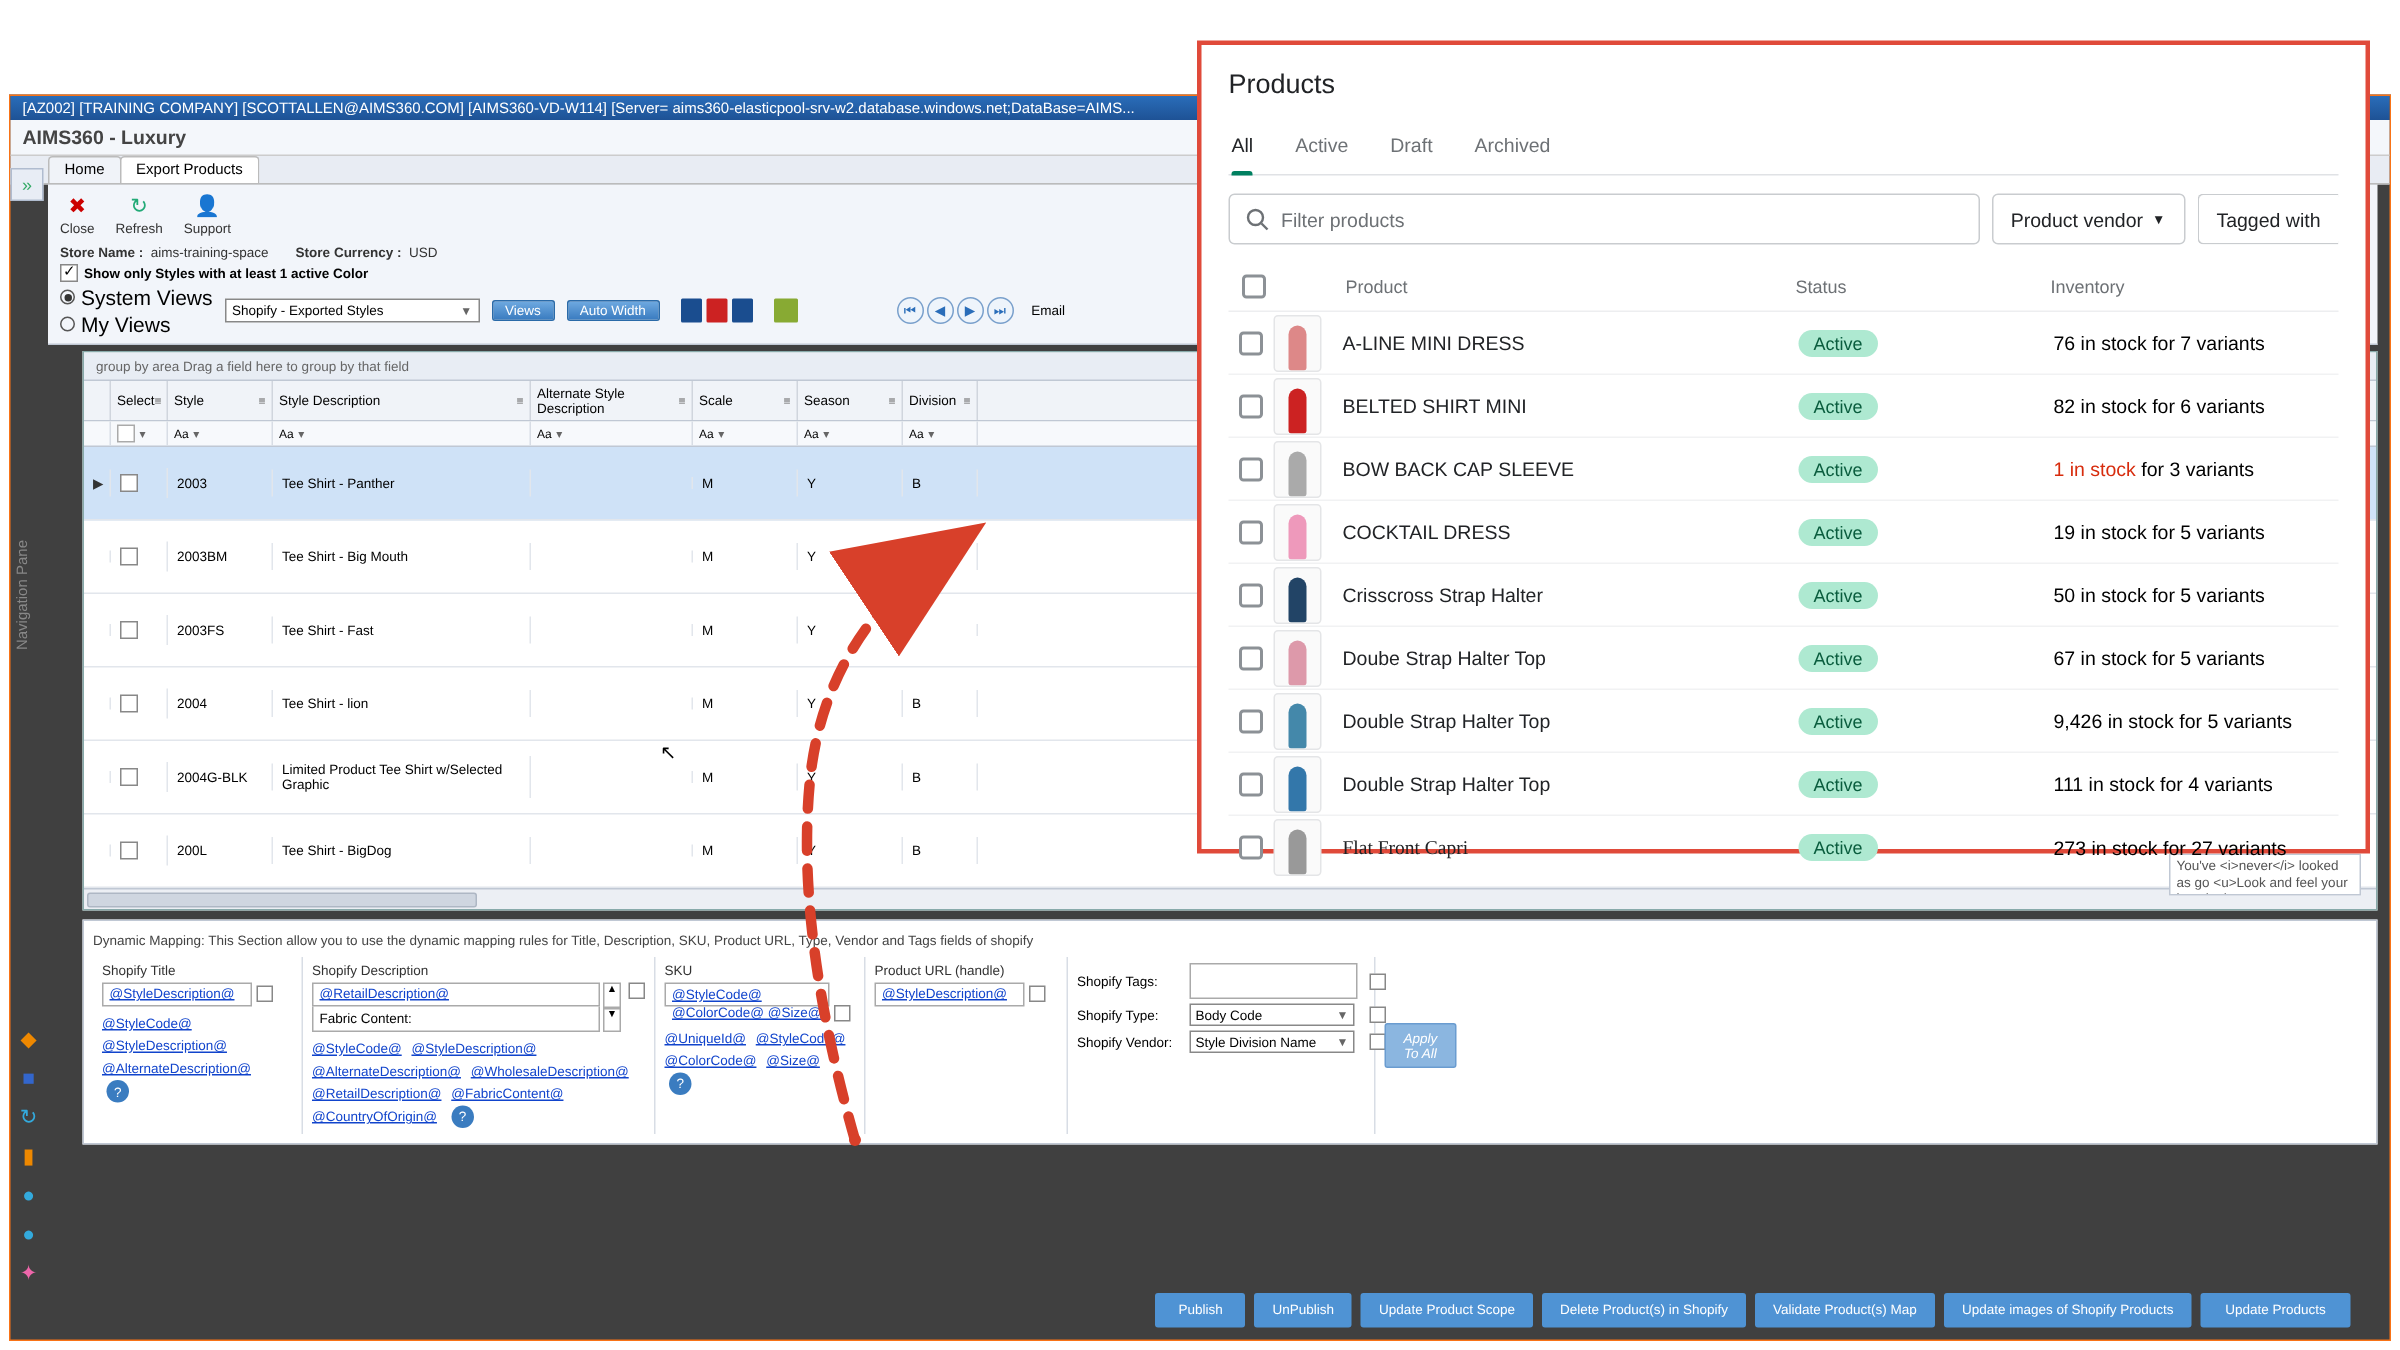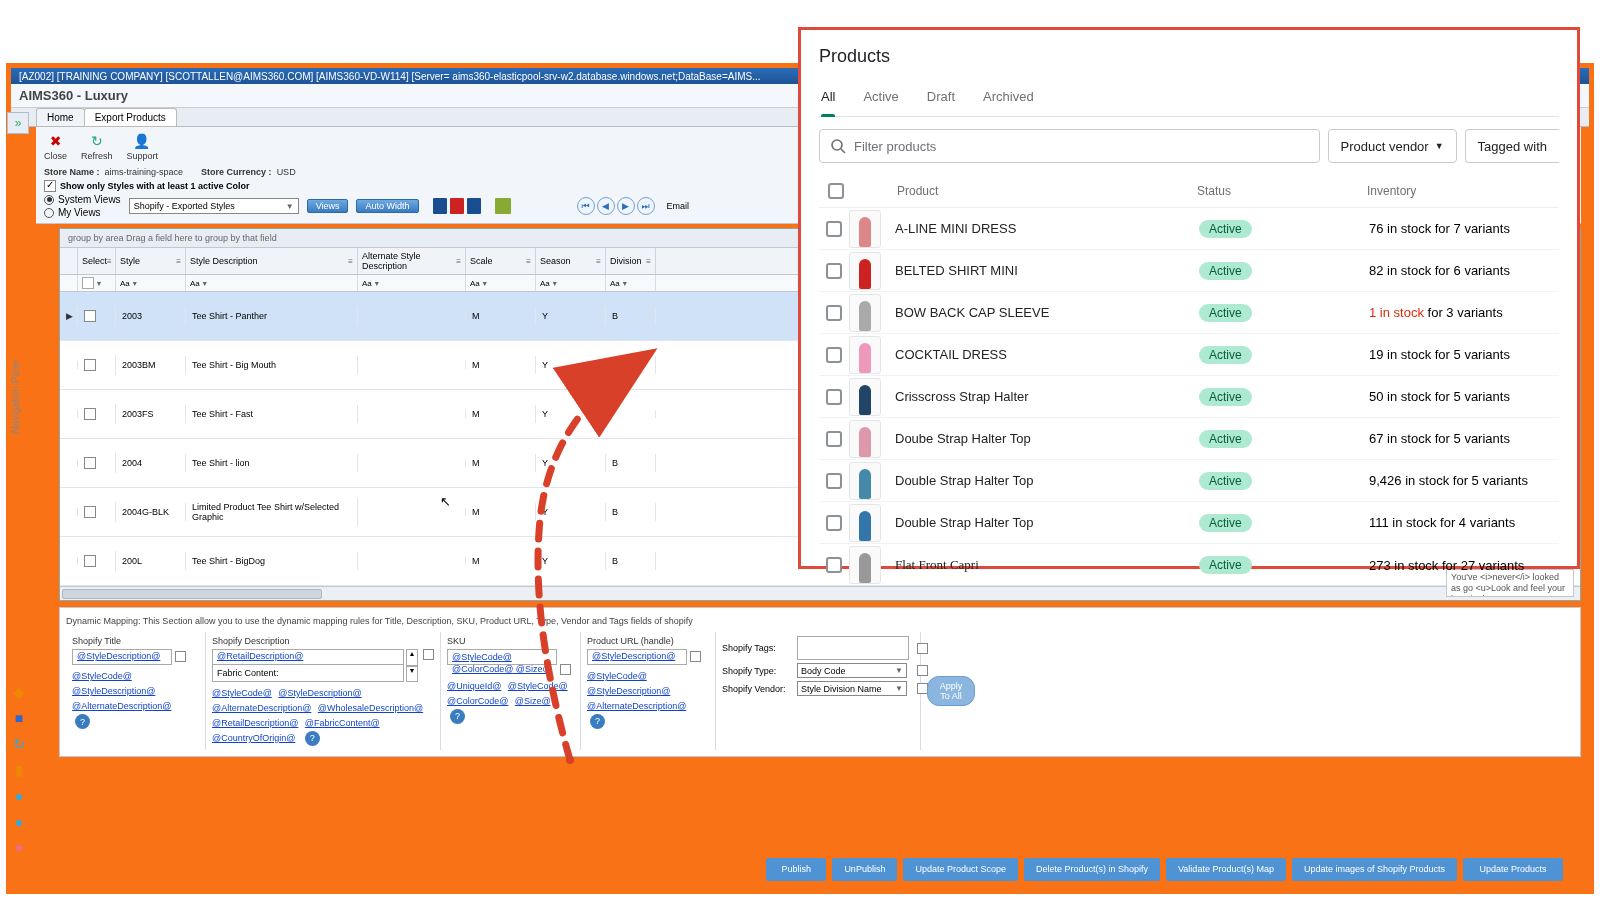--- a/index.html
+++ b/index.html
@@ -1,35 +1,35 @@
 <!DOCTYPE html>
 <html><head>
 <meta charset="utf-8">
 <style>
 * { margin:0; padding:0; box-sizing:border-box; font-family:Arial,Helvetica,sans-serif; }
 body { width:1600px; height:900px; background:#fff; position:relative; overflow:hidden; font-size:11px; }
 
 
-.aims-app { position:absolute; left:6px; top:63px; right:6px; bottom:6px; background:#f97316; border:5px solid #f97316; }
+.aims-app { position:absolute; left:6px; top:63px; right:6px; bottom:6px; background:#404040; border:1px solid #f97316; }
 .aims-titlebar { background:linear-gradient(#2a6db9,#1e5295); color:#fff; padding:2px 8px; font-size:10px; height:16px; display:flex; align-items:center; }
 .aims-title2 { padding:4px 8px; font-size:13px; font-weight:bold; color:#444; background:#f4f7fb; border-bottom:1px solid #ccc;}
 .tabstrip { display:flex; background:#e8ecf3; border-bottom:1px solid #bbb; padding-left:25px;}
 .tab { padding:3px 10px; font-size:10px; border:1px solid #bbb; border-bottom:none; background:#f0f3f8; margin-right:-1px; border-radius:3px 3px 0 0; cursor:pointer;}
 .tab.active { background:#fff; }
 
 .toolbar-area { padding:4px 8px; border-bottom:1px solid #c0c8d4; background:#f2f5fa; margin-left:25px; margin-right:8px;}
 .tool-icons { display:flex; gap:14px; align-items:flex-end; margin-bottom:4px;}
 .tool-icon { display:flex; flex-direction:column; align-items:center; font-size:9px; color:#333; cursor:pointer;}
 .tool-icon .ic { width:20px; height:20px; display:flex; align-items:center; justify-content:center; font-size:14px; }
 .ic.close{color:#c00;} .ic.refresh{color:#2a7;} .ic.support{color:#e90;}
 
 .store-row { font-size:9px; color:#333; display:flex; gap:18px; align-items:center; padding:2px 0;}
 .store-row b{font-weight:bold;}
 .chk-row { font-size:9px; display:flex; align-items:center; gap:4px; padding:1px 0;}
-.radio-row { font-size:10px; display:flex; align-items:center; gap:4px; padding:1px 0;}
+.radio-row { font-size:14px; display:flex; align-items:center; gap:4px; padding:1px 0;}
 .views-combo { width:170px; height:16px; font-size:9px; border:1px solid #888; background:#fff; padding:0 4px; display:inline-flex; align-items:center; justify-content:space-between;}
 .btn-sm { background:linear-gradient(#6ea9e0,#3a7cc0); color:#fff; border:1px solid #2a6aa8; padding:1px 8px; font-size:9px; border-radius:2px; cursor:pointer;}
 .mini-icons { display:inline-flex; gap:3px; align-items:center; margin-left:6px;}
 .mini-icons span{width:14px;height:16px;display:inline-block;border-radius:1px;}
 .mic1{background:#1a4d8f;} .mic2{background:#c22;} .mic3{background:#1a4d8f;} .mic4{background:#8a3;width:16px!important;border-radius:50%;}
 .nav-arrows { display:inline-flex; gap:2px; margin-left:10px;}
 .nav-arrows span{width:18px;height:18px;border:1px solid #7aa0cc;border-radius:50%;display:flex;align-items:center;justify-content:center;color:#2a6db9;font-size:9px;background:#eef4fb;cursor:pointer;}
 
 .grid-wrap { margin:4px 8px 0 48px; background:#fff; border:1px solid #8aa; }
 .group-hdr { background:#e8edf4; padding:4px 8px; font-size:9px; color:#666; border-bottom:1px solid #c0c8d4;}
@@ -64,21 +64,21 @@
 .map-cols { display:flex; gap:0;}
 .map-col { border-right:1px solid #d8dde5; padding:4px 6px; position:relative;}
 .map-col:last-child{border-right:none;}
 .map-lbl { font-size:9px; color:#333; margin-bottom:3px;}
 .map-input { height:16px; border:1px solid #aaa; background:#fff; padding:1px 4px; font-size:9px; color:#14c; text-decoration:underline; display:inline-block;}
 .map-links { margin-top:4px; line-height:15px;}
 .map-links a{color:#14c; text-decoration:underline; font-size:9px; margin-right:4px;}
 .tiny-chk{width:11px;height:11px;border:1px solid #888;display:inline-block;background:#fff;vertical-align:middle;margin-left:3px;}
 .help-ic{display:inline-flex;width:15px;height:15px;border-radius:50%;background:#3a7cc0;color:#fff;align-items:center;justify-content:center;font-size:9px;margin-left:3px;}
 .sm-select{height:15px;font-size:9px;border:1px solid #888;width:110px;padding:0 3px;display:inline-flex;align-items:center;justify-content:space-between;background:#fff;}
-.btn-apply{background:#8bb6e0;color:#fff;border:1px solid #6a9cd0;padding:4px 8px;font-size:9px;border-radius:12px;cursor:pointer;}
+.btn-apply{background:#8bb6e0;color:#fff;border:1px solid #6a9cd0;padding:4px 8px;font-size:9px;border-radius:2px;cursor:pointer;font-style:italic;}
 
 
 .actions { position:absolute; bottom:8px; right:26px; display:flex; gap:6px;}
 .act-btn { background:#4f93d4; color:#fff; border:none; padding:6px 12px; font-size:9px; border-radius:2px; cursor:pointer; text-align:center; min-width:60px; line-height:11px;}
 
 
 .left-rail { position:absolute; left:7px; top:112px; width:22px; display:flex; flex-direction:column; gap:3px;}
 .left-rail .railbtn{height:22px;border:1px solid #b0bccf;background:#e8edf5;display:flex;align-items:center;justify-content:center;color:#3a6;font-size:12px;}
 .nav-pane-label { position:absolute; left:10px; top:360px; writing-mode:vertical-rl; transform:rotate(180deg); font-size:10px; color:#888;}
 .left-rail2 { position:absolute; left:7px; bottom:40px; width:24px; display:flex; flex-direction:column; gap:2px;}
@@ -366,21 +366,20 @@
         <div class="map-links" id="desc-links"><a>@StyleCode@</a> <a>@StyleDescription@</a> <a>@AlternateDescription@</a> <a>@WholesaleDescription@</a> <a>@RetailDescription@</a> <a>@FabricContent@</a> <a>@CountryOfOrigin@</a> <span class="help-ic">?</span></div>
       </div>
       <div class="map-col" style="width:140px;">
         <div class="map-lbl">SKU</div>
         <span class="map-input" style="width:110px;line-height:12px;">@StyleCode@ @ColorCode@ @Size@</span><span class="tiny-chk"></span>
         <div class="map-links" id="sku-links"><a>@UniqueId@</a> <a>@StyleCode@</a> <a>@ColorCode@</a> <a>@Size@</a> <span class="help-ic">?</span></div>
       </div>
       <div class="map-col" style="width:135px;">
         <div class="map-lbl">Product URL (handle)</div>
         <span class="map-input" style="width:100px;">@StyleDescription@</span><span class="tiny-chk"></span>
-        <div class="map-links" id="purl-links"><a>@StyleCode@</a> <a>@StyleDescription@</a> <a>@AlternateDescription@</a> <span class="help-ic">?</span></div>
       </div>
       <div class="map-col" style="width:205px;">
         <div style="display:grid;grid-template-columns:70px 1fr 14px;gap:3px 5px;align-items:center;">
           <span>Shopify Tags:</span>
           <span class="map-input" style="width:112px;height:24px;text-decoration:none;"></span>
           <span class="tiny-chk"></span>
           <span>Shopify Type:</span>
           <span class="sm-select">
               <span>Body Code</span>
               <span class="drop-ic">▼</span>

